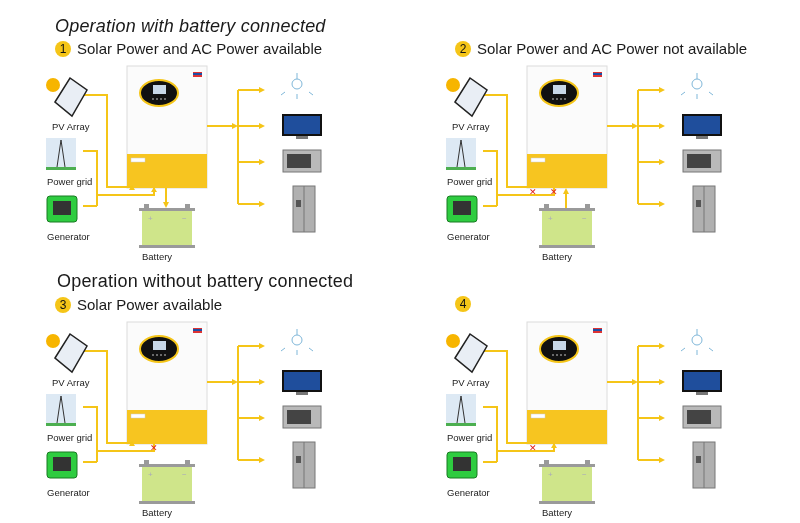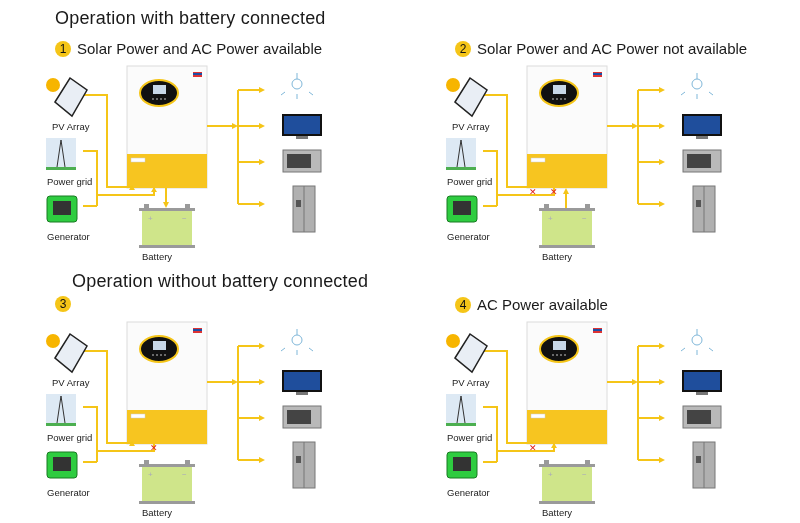--- a/index.html
+++ b/index.html
@@ -7,22 +7,22 @@
   .heading{position:absolute;font-size:18px;font-weight:normal;letter-spacing:0.2px;white-space:nowrap;}
   .panel{position:absolute;width:400px;height:220px;}
   .ptitle{position:absolute;left:0;top:0;font-size:15px;white-space:nowrap;display:flex;align-items:center;}
   .num{display:inline-flex;width:16px;height:16px;border-radius:50%;background:#f5c518;color:#111;font-size:12px;align-items:center;justify-content:center;margin-right:6px;}
   .lbl{position:absolute;font-size:9.5px;color:#222;white-space:nowrap;text-align:left;}
   svg{position:absolute;left:0;top:0;overflow:visible;}
 </style>
 </head>
 <body>
 
-<div class="heading" style="left:55px;top:8px;">Operation with battery connected</div>
-<div class="heading" style="left:72px;top:271px;text-align:center;">Operation without  battery connected</div>
+<div class="heading" style="left:55px;top:16px;font-style:italic;">Operation with battery connected</div>
+<div class="heading" style="left:57px;top:271px;text-align:center;">Operation without  battery connected</div>
 
 <div id="panels">
     <div class="panel" style="left: 35px; top: 40px;">
     <div class="ptitle" style="left:20px;">
       <span class="num">1</span>
       <span>Solar Power and AC Power available</span>
     </div>
     <svg width="400" height="220">
         <g>
     <rect x="92" y="26" width="80" height="122" fill="#fbfbfb" stroke="#dcdcdc" stroke-width="1"></rect>
@@ -204,20 +204,21 @@
         </g>
       </svg>
     <div class="lbl" style="left:17px;top:81px;width:40px;">PV Array</div>
     <div class="lbl" style="left:12px;top:136px;width:50px;">Power grid</div>
     <div class="lbl" style="left:12px;top:191px;width:50px;">Generator</div>
     <div class="lbl" style="left:107px;top:211px;width:50px;">Battery</div>
     </div>
     <div class="panel" style="left: 35px; top: 296px;">
     <div class="ptitle" style="left:20px;">
       <span class="num">3</span>
+      <span>Solar Power available</span>
     </div>
     <svg width="400" height="220">
         <g>
     <rect x="92" y="26" width="80" height="122" fill="#fbfbfb" stroke="#dcdcdc" stroke-width="1"></rect>
     <rect x="92" y="114" width="80" height="34" fill="#f7c520"></rect>
     <rect x="96" y="118" width="14" height="4" fill="#fff" stroke="#ccc" stroke-width="0.5"></rect>
     <rect x="158" y="32" width="9" height="5" fill="#d33"></rect>
     <rect x="158" y="33" width="9" height="2" fill="#1d4fa6"></rect>
     <ellipse cx="124" cy="53" rx="19" ry="13" fill="#111" stroke="#f5c518" stroke-width="2"></ellipse>
     <rect x="118" y="45" width="13" height="9" fill="#c8d8e8"></rect>
@@ -294,21 +295,20 @@
         </g>
       </svg>
     <div class="lbl" style="left:17px;top:81px;width:40px;">PV Array</div>
     <div class="lbl" style="left:12px;top:136px;width:50px;">Power grid</div>
     <div class="lbl" style="left:12px;top:191px;width:50px;">Generator</div>
     <div class="lbl" style="left:107px;top:211px;width:50px;">Battery</div>
     </div>
     <div class="panel" style="left: 435px; top: 296px;">
     <div class="ptitle" style="left:20px;">
       <span class="num">4</span>
-      <span>AC Power available</span>
     </div>
     <svg width="400" height="220">
         <g>
     <rect x="92" y="26" width="80" height="122" fill="#fbfbfb" stroke="#dcdcdc" stroke-width="1"></rect>
     <rect x="92" y="114" width="80" height="34" fill="#f7c520"></rect>
     <rect x="96" y="118" width="14" height="4" fill="#fff" stroke="#ccc" stroke-width="0.5"></rect>
     <rect x="158" y="32" width="9" height="5" fill="#d33"></rect>
     <rect x="158" y="33" width="9" height="2" fill="#1d4fa6"></rect>
     <ellipse cx="124" cy="53" rx="19" ry="13" fill="#111" stroke="#f5c518" stroke-width="2"></ellipse>
     <rect x="118" y="45" width="13" height="9" fill="#c8d8e8"></rect>

